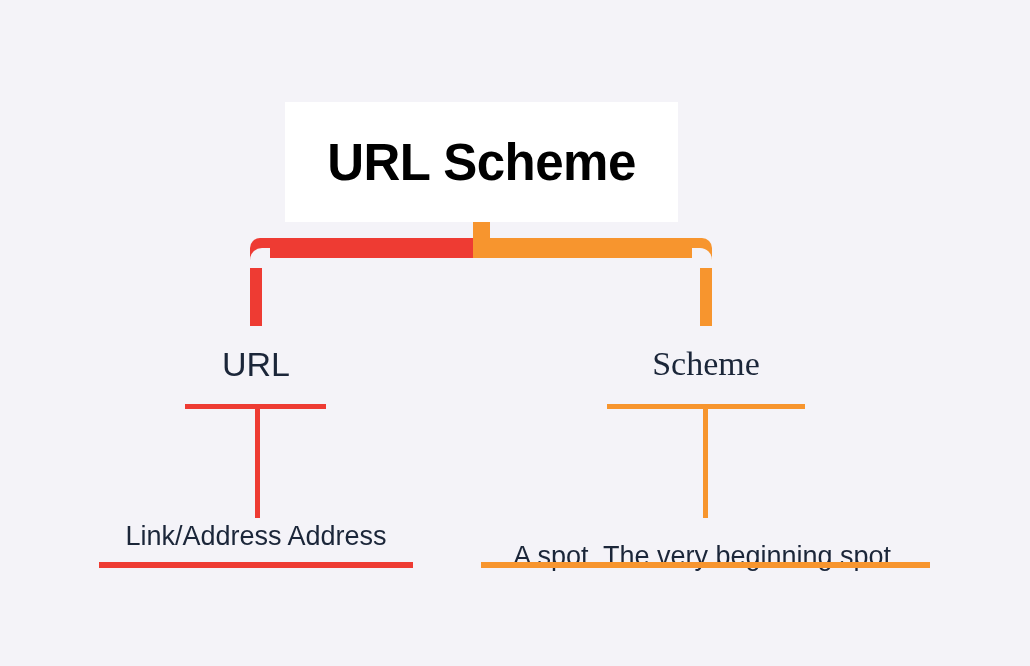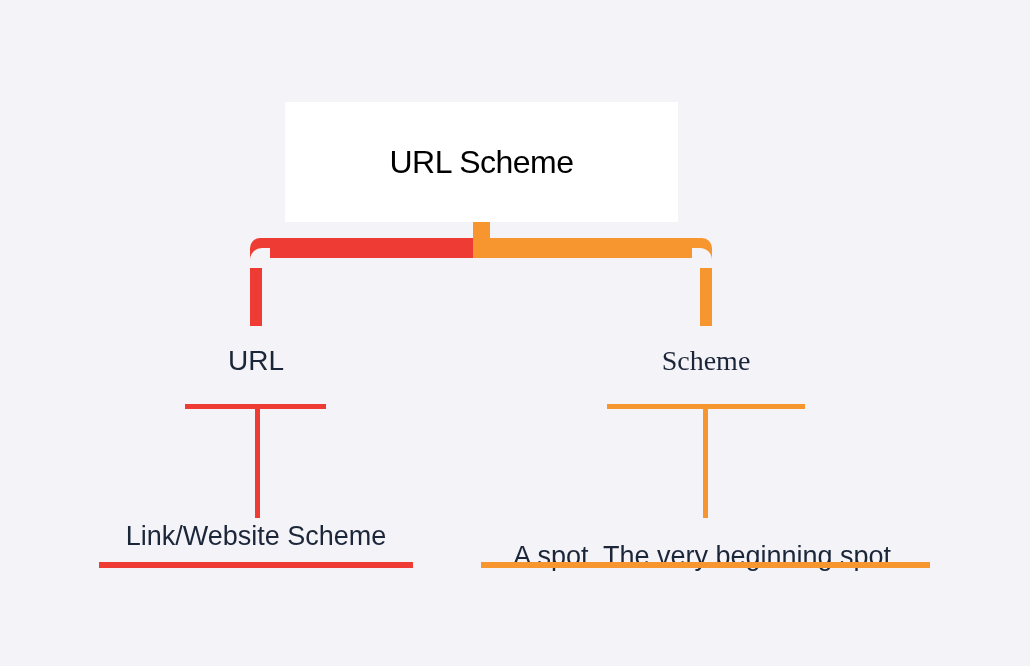--- a/index.html
+++ b/index.html
@@ -27,22 +27,22 @@
     left: 285px;
     top: 102px;
     width: 393px;
     height: 120px;
     background: #ffffff;
     display: flex;
     align-items: center;
     justify-content: center;
   }
   .title-text {
-    font-size: 32px;
-    font-weight: normal;
+    font-size: 51px;
+    font-weight: bold;
     color: #000000;
     letter-spacing: -0.5px;
     white-space: nowrap;
   }
 
   
   .stub {
     position: absolute;
     left: 473px;
     top: 222px;
@@ -105,21 +105,21 @@
     width: 20px;
     height: 20px;
     background: #f4f3f8;
     border-top-right-radius: 12px;
   }
 
   
   .node-label {
     position: absolute;
     text-align: center;
-    font-size: 28px;
+    font-size: 34px;
     color: #1b2639;
     white-space: nowrap;
   }
   .node-label.url {
     left: 156px;
     top: 345px;
     width: 200px;
   }
   .node-label.scheme {
     left: 606px;
@@ -215,21 +215,21 @@
   <div class="bar-left"></div>
   <div class="bar-right"></div>
   <div class="drop-left"></div>
   <div class="drop-right"></div>
   <div class="corner-left"></div>
   <div class="corner-right"></div>
 
   <div class="node-label url">URL</div>
   <div class="divider url-rule"></div>
   <div class="stem url-stem"></div>
-  <div class="leaf-label url-leaf">Link/Website Scheme</div>
+  <div class="leaf-label url-leaf">Link/Address Address</div>
   <div class="underline url-underline"></div>
 
   <div class="node-label scheme">Scheme</div>
   <div class="divider scheme-rule"></div>
   <div class="stem scheme-stem"></div>
   <div class="leaf-label scheme-leaf">A spot. The very beginning spot.</div>
   <div class="underline scheme-underline"></div>
 
 </div>
 

